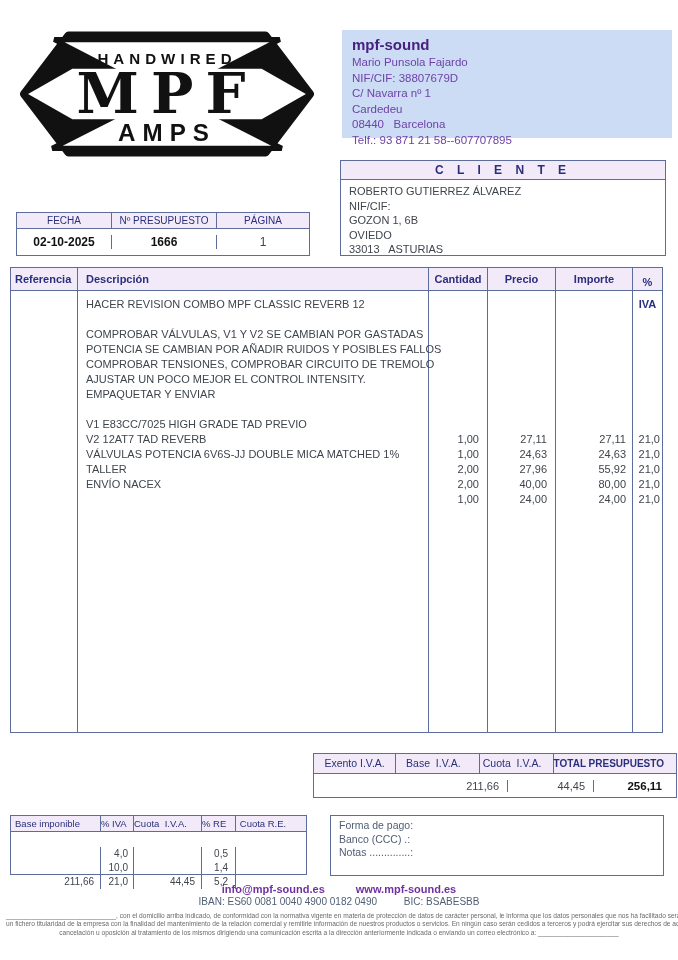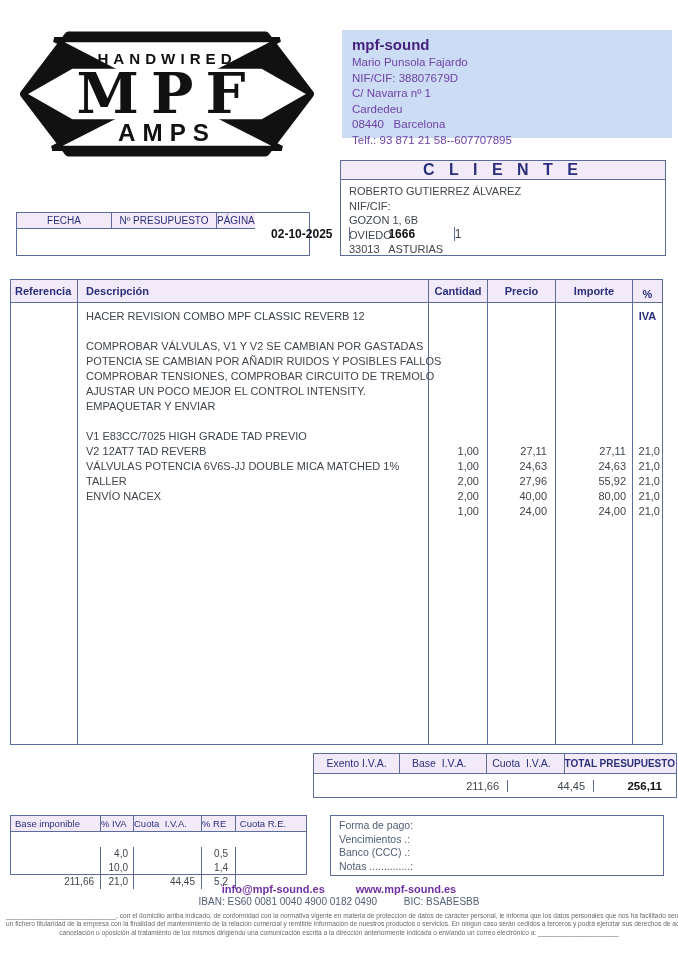--- a/index.html
+++ b/index.html
@@ -12,40 +12,40 @@
   
   .company-box{position:absolute;left:342px;top:30px;width:330px;height:108px;
     background:#cbdcf4;padding:6px 0 0 10px;box-sizing:border-box;}
   .company-name{font-size:15px;font-weight:bold;color:#46217f;margin-bottom:2px;}
   .company-line{font-size:11.5px;color:#6f42a8;line-height:15.5px;white-space:pre;}
 
   
   .cliente-box{position:absolute;left:340px;top:160px;width:324px;height:94px;
     border:1px solid #5d6d9b;background:#fff;}
   .cliente-head{height:18px;background:#f2eaf8;border-bottom:1px solid #5d6d9b;
-    text-align:center;font-size:16px;font-weight:bold;color:#2a2f7c;
+    text-align:center;font-size:12px;font-weight:bold;color:#2a2f7c;
     letter-spacing:5px;line-height:18px;}
   .cliente-body{padding:4px 8px;}
   .cliente-line{font-size:11px;color:#3f454d;line-height:14.6px;white-space:pre;}
 
   
   .doc-table{position:absolute;left:16px;top:212px;width:292px;height:42px;
-    border:1px solid #5d6d9b;display:flex;flex-direction:row;}
+    border:1px solid #5d6d9b;display:flex;flex-direction:column;}
   .doc-head{display:flex;height:15px;background:#f2eaf8;border-bottom:1px solid #5d6d9b;}
   .doc-vals{display:flex;flex:1;align-items:center;}
   .doc-c0{width:95px;border-right:1px solid #5d6d9b;}
   .doc-c1{width:105px;border-right:1px solid #5d6d9b;}
   .doc-c2{flex:1;}
   .doc-head div{font-size:10px;color:#2a2f7c;text-align:center;line-height:15px;box-sizing:border-box;}
   .doc-vals div{font-size:12px;text-align:center;box-sizing:border-box;color:#111;}
   .doc-vals .bold{font-weight:bold;}
   .doc-vals .norm{font-weight:normal;color:#3f454d;}
 
   
-  .items-table{position:absolute;left:10px;top:279px;width:653px;height:466px;
+  .items-table{position:absolute;left:10px;top:267px;width:653px;height:466px;
     border:1px solid #5d6d9b;box-sizing:border-box;}
   .items-head{display:flex;height:23px;background:#f2eaf8;border-bottom:1px solid #5d6d9b;
     box-sizing:border-box;}
   .items-head div{font-size:11px;font-weight:bold;color:#2a2f7c;box-sizing:border-box;
     line-height:22px;}
   .h-ref{width:67px;border-right:1px solid #5d6d9b;padding-left:4px;}
   .h-desc{width:351px;border-right:1px solid #5d6d9b;padding-left:8px;}
   .h-cant{width:59px;border-right:1px solid #5d6d9b;text-align:center;}
   .h-prec{width:68px;border-right:1px solid #5d6d9b;text-align:center;}
   .h-imp{width:77px;border-right:1px solid #5d6d9b;text-align:center;}
@@ -63,21 +63,21 @@
     border:1px solid #5d6d9b;box-sizing:border-box;}
   .tot-head{display:flex;height:20px;background:#f2eaf8;border-bottom:1px solid #5d6d9b;box-sizing:border-box;}
   .tot-head div{font-size:10.5px;color:#2a2f7c;text-align:center;line-height:19px;
     box-sizing:border-box;white-space:pre;}
   .tot-vals{display:flex;height:23px;align-items:center;}
   .tot-vals div{font-size:11px;color:#3f454d;text-align:right;box-sizing:border-box;}
   .t-c0{width:97px;border-right:1px solid #5d6d9b;}
   .t-c1{width:97px;border-right:1px solid #5d6d9b;padding-right:8px;}
   .t-c2{width:86px;border-right:1px solid #5d6d9b;padding-right:8px;}
   .t-c3{flex:1;padding-right:14px;}
-  .tot-head .t-c3{font-weight:bold;padding-right:1px;text-align:center;font-size:10px;}
+  .tot-head .t-c3{font-weight:bold;padding-right:12px;text-align:center;font-size:10px;}
   .tot-vals .t-c3{font-weight:bold;color:#111;font-size:11.5px;}
 
   
   .tax-table{position:absolute;left:10px;top:815px;width:297px;height:60px;
     border:1px solid #5d6d9b;box-sizing:border-box;}
   .tax-head{display:flex;height:16px;background:#f2eaf8;border-bottom:1px solid #5d6d9b;box-sizing:border-box;}
   .tax-head div{font-size:9.5px;color:#2a2f7c;text-align:center;line-height:15px;
     box-sizing:border-box;white-space:pre;}
   .tax-row{display:flex;height:14px;}
   .tax-row div{font-size:10px;color:#3f454d;text-align:right;line-height:14px;box-sizing:border-box;}
@@ -265,21 +265,20 @@
         <div class="x-c1">21,0</div>
         <div class="x-c2">44,45</div>
         <div class="x-c3">5,2</div>
         <div class="x-c4"></div>
       </div>
     </div>
   </div>
 
   <div class="pay-box">
     <div class="pay-line">Forma de pago:</div>
-    <div class="pay-line">Vencimientos .:</div>
     <div class="pay-line">Banco (CCC) .:</div>
     <div class="pay-line">Notas ..............:</div>
   </div>
 
   <div class="foot-contact">
     <span>info@mpf-sound.es</span>
     <span>www.mpf-sound.es</span>
   </div>
   <div class="foot-bank">
     <span>IBAN: ES60 0081 0040 4900 0182 0490</span>

